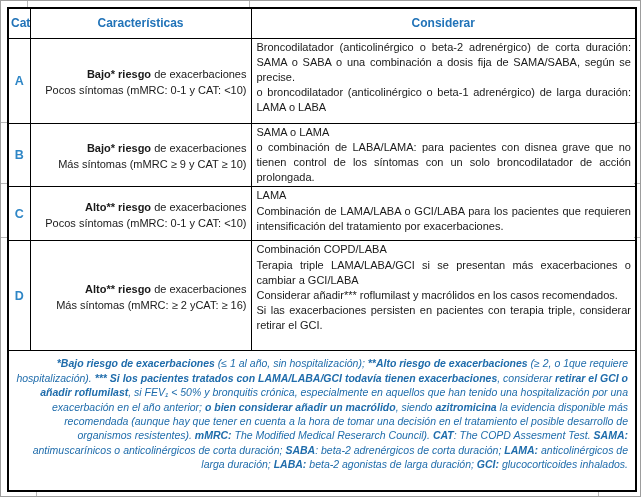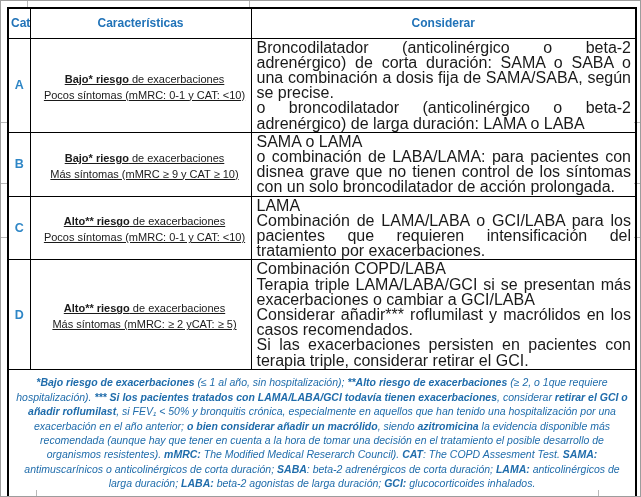--- a/index.html
+++ b/index.html
@@ -35,42 +35,41 @@
     font-size:12.5px;
     text-align:center;
     vertical-align:middle;
   }
   .char-cell{
     vertical-align:middle;
     padding:5px 4px 2px 12px;
     font-size:11px;
     line-height:16px;
     color:var(--body-text);
-    text-align:center;
-    text-decoration:underline;
+    text-align:right;
   }
   .char-cell .bold{font-weight:bold;}
   .treat-cell{
     vertical-align:top;
     padding:1px 4px 1px 5px;
-    font-size:16px;
+    font-size:11px;
     line-height:15.2px;
     color:var(--body-text);
     text-align:justify;
   }
   .treat-cell .tp{margin:0;}
   td.footnote-cell{
     height:140px;
     vertical-align:top;
     padding:5px 7px 4px 7px;
     font-style:italic;
     font-size:10.5px;
     line-height:14.4px;
     color:var(--footnote-blue);
-    text-align:center;
+    text-align:right;
   }
   .fn-b{font-weight:bold;}
   .tick-v{position:absolute;width:1px;background:#b8b8b8;}
   .tick-h{position:absolute;height:1px;background:#b8b8b8;}
 </style>
 </head>
 <body>
 
 <div class="page">
 
@@ -100,21 +99,21 @@
     </thead>
     <tbody id="tbody">
         <tr style="height: 85px;">
           <td class="cat-cell">A</td>
           <td class="char-cell">
             <div class="char-l1"><span class="bold">Bajo* riesgo</span><span> de exacerbaciones</span></div>
             <div class="char-l2">Pocos síntomas (mMRC: 0-1 y CAT: &lt;10)</div>
           </td>
           <td class="treat-cell">
             <div class="tp">Broncodilatador (anticolinérgico o beta-2 adrenérgico) de corta duración: SAMA o SABA o una combinación a dosis fija de SAMA/SABA, según se precise.</div>
-            <div class="tp">o broncodilatador (anticolinérgico o beta-2 adrenérgico) de larga duración: LAMA o LABA</div>
+            <div class="tp">o broncodilatador (anticolinérgico o beta-1 adrenérgico) de larga duración: LAMA o LABA</div>
           </td>
         </tr>
         <tr style="height: 61px;">
           <td class="cat-cell">B</td>
           <td class="char-cell">
             <div class="char-l1"><span class="bold">Bajo* riesgo</span><span> de exacerbaciones</span></div>
             <div class="char-l2">Más síntomas (mMRC ≥ 9 y CAT ≥ 10)</div>
           </td>
           <td class="treat-cell">
             <div class="tp">SAMA o LAMA</div>
@@ -129,21 +128,21 @@
           </td>
           <td class="treat-cell">
             <div class="tp">LAMA</div>
             <div class="tp">Combinación de LAMA/LABA o GCI/LABA para los pacientes que requieren intensificación del tratamiento por exacerbaciones.</div>
           </td>
         </tr>
         <tr style="height: 110px;">
           <td class="cat-cell">D</td>
           <td class="char-cell">
             <div class="char-l1"><span class="bold">Alto** riesgo</span><span> de exacerbaciones</span></div>
-            <div class="char-l2">Más síntomas (mMRC: ≥ 2 yCAT: ≥ 5)</div>
+            <div class="char-l2">Más síntomas (mMRC: ≥ 2 yCAT: ≥ 16)</div>
           </td>
           <td class="treat-cell">
             <div class="tp">Combinación COPD/LABA</div>
             <div class="tp">Terapia triple LAMA/LABA/GCI si se presentan más exacerbaciones o cambiar a GCI/LABA</div>
             <div class="tp">Considerar añadir*** roflumilast y macrólidos en los casos recomendados.</div>
             <div class="tp">Si las exacerbaciones persisten en pacientes con terapia triple, considerar retirar el GCI.</div>
           </td>
         </tr>
       </tbody>
     <tfoot>

